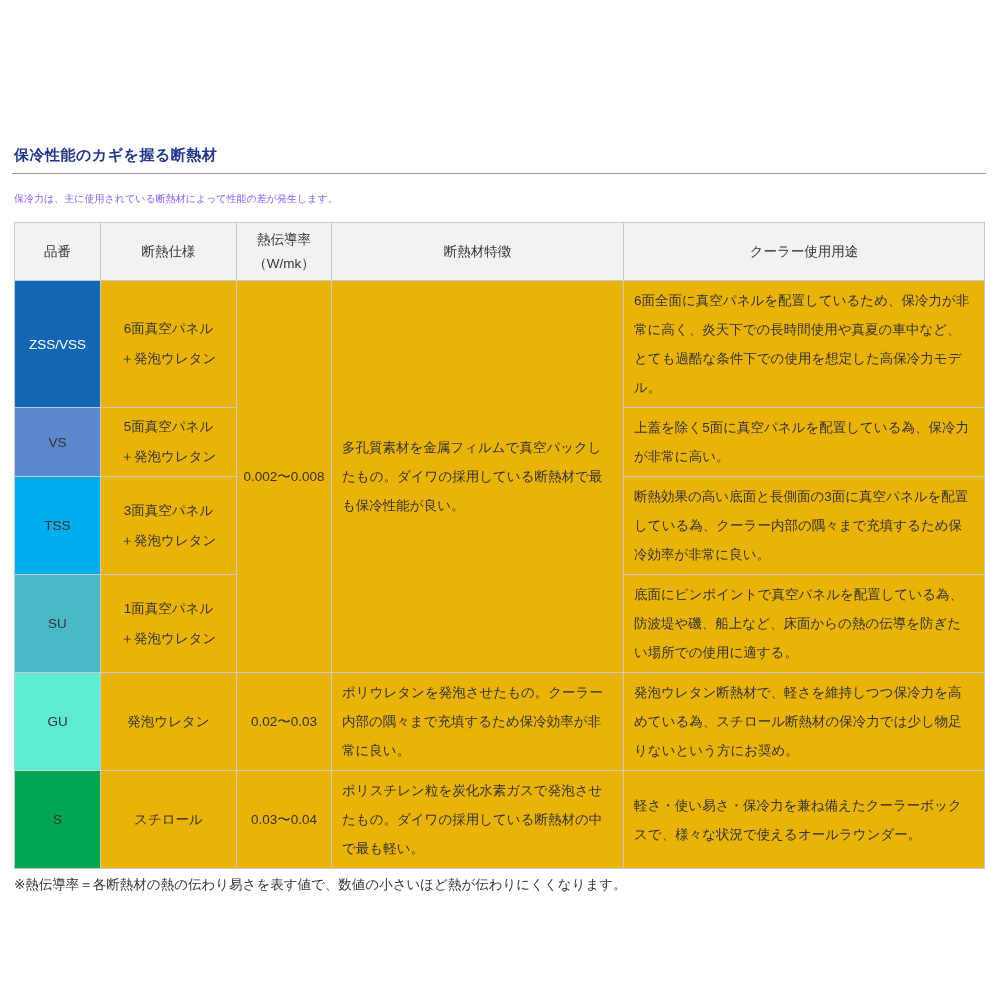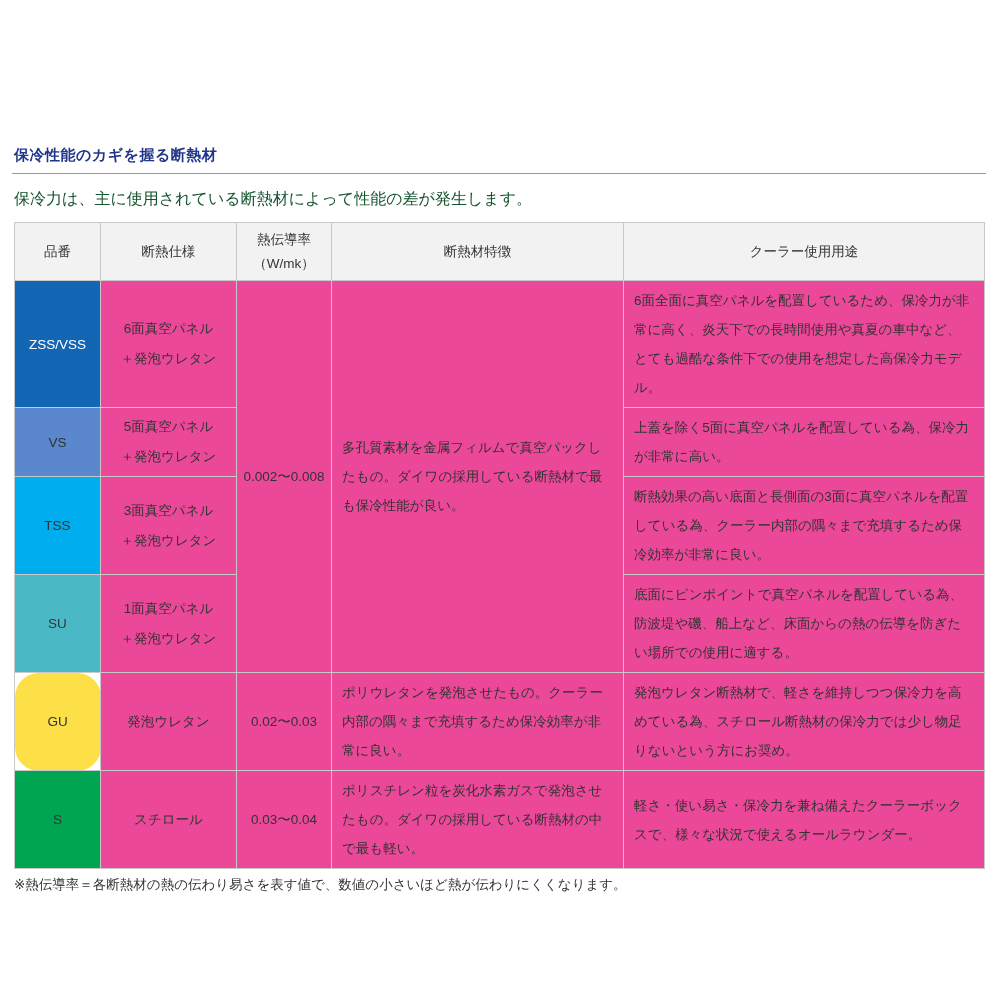--- a/index.html
+++ b/index.html
@@ -24,37 +24,37 @@
     letter-spacing: 0.5px;
   }
   .title-divider {
     border: none;
     border-top: 1px solid #999;
     margin: 0 0 11px 0;
     width: 974px;
   }
   .intro {
     margin: 0 0 0 2px;
-    font-size: 16px;
+    font-size: 10px;
     line-height: 27px;
-    color: #14532d;
+    color: #8b5cf6;
   }
   table.spec-table {
     border-collapse: collapse;
     table-layout: fixed;
     width: 970px;
     margin: 10px 0 0 2px;
     font-size: 13.5px;
     color: #333;
     padding-left: 44px;
   }
   table.spec-table th,
   table.spec-table td {
     border: 1px solid #c9c9c9;
-    background: #ec4899;
+    background: #eab308;
   }
   table.spec-table th {
     background: #f2f2f2;
     font-weight: normal;
     text-align: center;
     height: 58px;
     line-height: 24px;
     white-space: pre-line;
     padding: 2px;
   }
@@ -147,21 +147,21 @@
 ＋発泡ウレタン</td>
         <td class="usage">断熱効果の高い底面と長側面の3面に真空パネルを配置している為、クーラー内部の隅々まで充填するため保冷効率が非常に良い。</td>
       </tr>
       <tr class="r4">
         <td class="code" style="background-color: rgb(74, 185, 197);">SU</td>
         <td class="spec">1面真空パネル
 ＋発泡ウレタン</td>
         <td class="usage">底面にピンポイントで真空パネルを配置している為、防波堤や磯、船上など、床面からの熱の伝導を防ぎたい場所での使用に適する。</td>
       </tr>
       <tr class="r5">
-        <td class="code" style="background-color: #fde047; border-radius: 24px;">GU</td>
+        <td class="code" style="background-color: #5eead4;">GU</td>
         <td class="spec">発泡ウレタン</td>
         <td class="cond">0.02〜0.03</td>
         <td class="feat">ポリウレタンを発泡させたもの。クーラー内部の隅々まで充填するため保冷効率が非常に良い。</td>
         <td class="usage">発泡ウレタン断熱材で、軽さを維持しつつ保冷力を高めている為、スチロール断熱材の保冷力では少し物足りないという方にお奨め。</td>
       </tr>
       <tr class="r6">
         <td class="code" style="background-color: rgb(0, 165, 81);">S</td>
         <td class="spec">スチロール</td>
         <td class="cond">0.03〜0.04</td>
         <td class="feat">ポリスチレン粒を炭化水素ガスで発泡させたもの。ダイワの採用している断熱材の中で最も軽い。</td>

